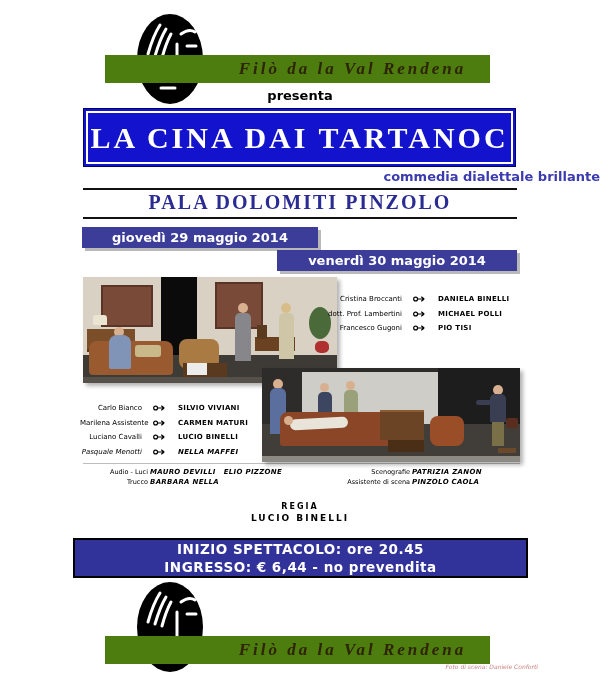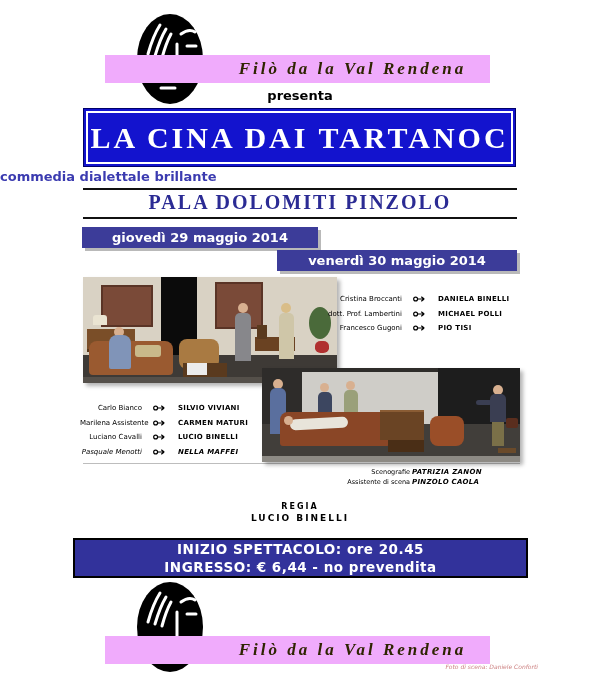--- a/index.html
+++ b/index.html
@@ -1,41 +1,41 @@
 <!DOCTYPE html>
 <html><head>
 <meta charset="utf-8">
 <style>
   html,body{margin:0;padding:0;background:#ffffff;}
   #poster{position:relative;width:600px;height:680px;background:#ffffff;overflow:hidden;
           font-family:"DejaVu Sans",sans-serif;}
 
   
-  .yellow-band{position:absolute;background:#f0abfc;height:28px;width:385px;left:105px;}
+  .yellow-band{position:absolute;background:#4d7c0f;height:28px;width:385px;left:105px;}
   .band-top{top:55px;}
   .band-bottom{top:636px;}
   .band-text{position:absolute;left:110px;right:0;top:0;height:28px;line-height:28px;
              text-align:center;font-family:"Liberation Serif",serif;font-style:italic;
              font-weight:bold;font-size:17px;letter-spacing:3px;color:#2e2400;}
   .logo{position:absolute;left:135px;width:70px;height:95px;}
   .logo-top{top:12px;}
   .logo-bottom{top:580px;}
 
   .presenta{position:absolute;top:88px;left:0;width:100%;text-align:center;
             font-size:13px;font-weight:bold;color:#000;}
 
   
   .title-banner{position:absolute;left:83px;top:108px;width:433px;height:59px;
                 background:#1313CE;border:1px solid #00006a;box-sizing:border-box;}
   .title-inner{position:absolute;inset:2px;border:2px solid #ffffff;
                display:flex;align-items:center;justify-content:center;}
   .title-text{font-family:"Liberation Serif",serif;font-weight:900;font-size:30px;
               letter-spacing:3px;color:#ffffff;white-space:nowrap;}
 
-  .subtitle{position:absolute;top:169px;left:0;width:100%;text-align:left;
+  .subtitle{position:absolute;top:169px;left:0;width:100%;text-align:right;
             font-size:13px;font-weight:bold;color:#3B3BB0;}
   .rule{position:absolute;left:83px;width:434px;height:2px;background:#111;}
   .rule-1{top:188px;} .rule-2{top:217px;}
   .venue{position:absolute;top:191px;left:0;width:100%;text-align:center;
          font-family:"Liberation Serif",serif;font-weight:900;font-size:20px;
          letter-spacing:2px;color:#2B2B94;}
 
   
   .date-banner{position:absolute;height:21px;background:#3C3C99;color:#fff;
                font-size:13px;font-weight:bold;text-align:center;line-height:21px;
@@ -297,20 +297,30 @@
             <circle cx="3.5" cy="4" r="2.6" fill="none" stroke="#000" stroke-width="1.6"></circle>
             <path d="M6 4 H15 M15 4 l-4 -3 M15 4 l-4 3" stroke="#000" stroke-width="1.6" fill="none"></path>
           </svg>
         </span>
       <span class="cast-actor">NELLA MAFFEI</span>
     </div>
   </div>
 
   <div class="crew-rule"></div>
 
+  <div class="crew crew-left">
+    <div class="crew-row">
+      <span class="crew-role">Audio - Luci</span>
+      <span class="crew-names">MAURO DEVILLI   ELIO PIZZONE</span>
+    </div>
+    <div class="crew-row">
+      <span class="crew-role">Trucco</span>
+      <span class="crew-names">BARBARA NELLA</span>
+    </div>
+  </div>
 
   <div class="crew crew-right">
     <div class="crew-row">
       <span class="crew-role">Scenografie</span>
       <span class="crew-names">PATRIZIA ZANON</span>
     </div>
     <div class="crew-row">
       <span class="crew-role">Assistente di scena</span>
       <span class="crew-names">PINZOLO CAOLA</span>
     </div>

